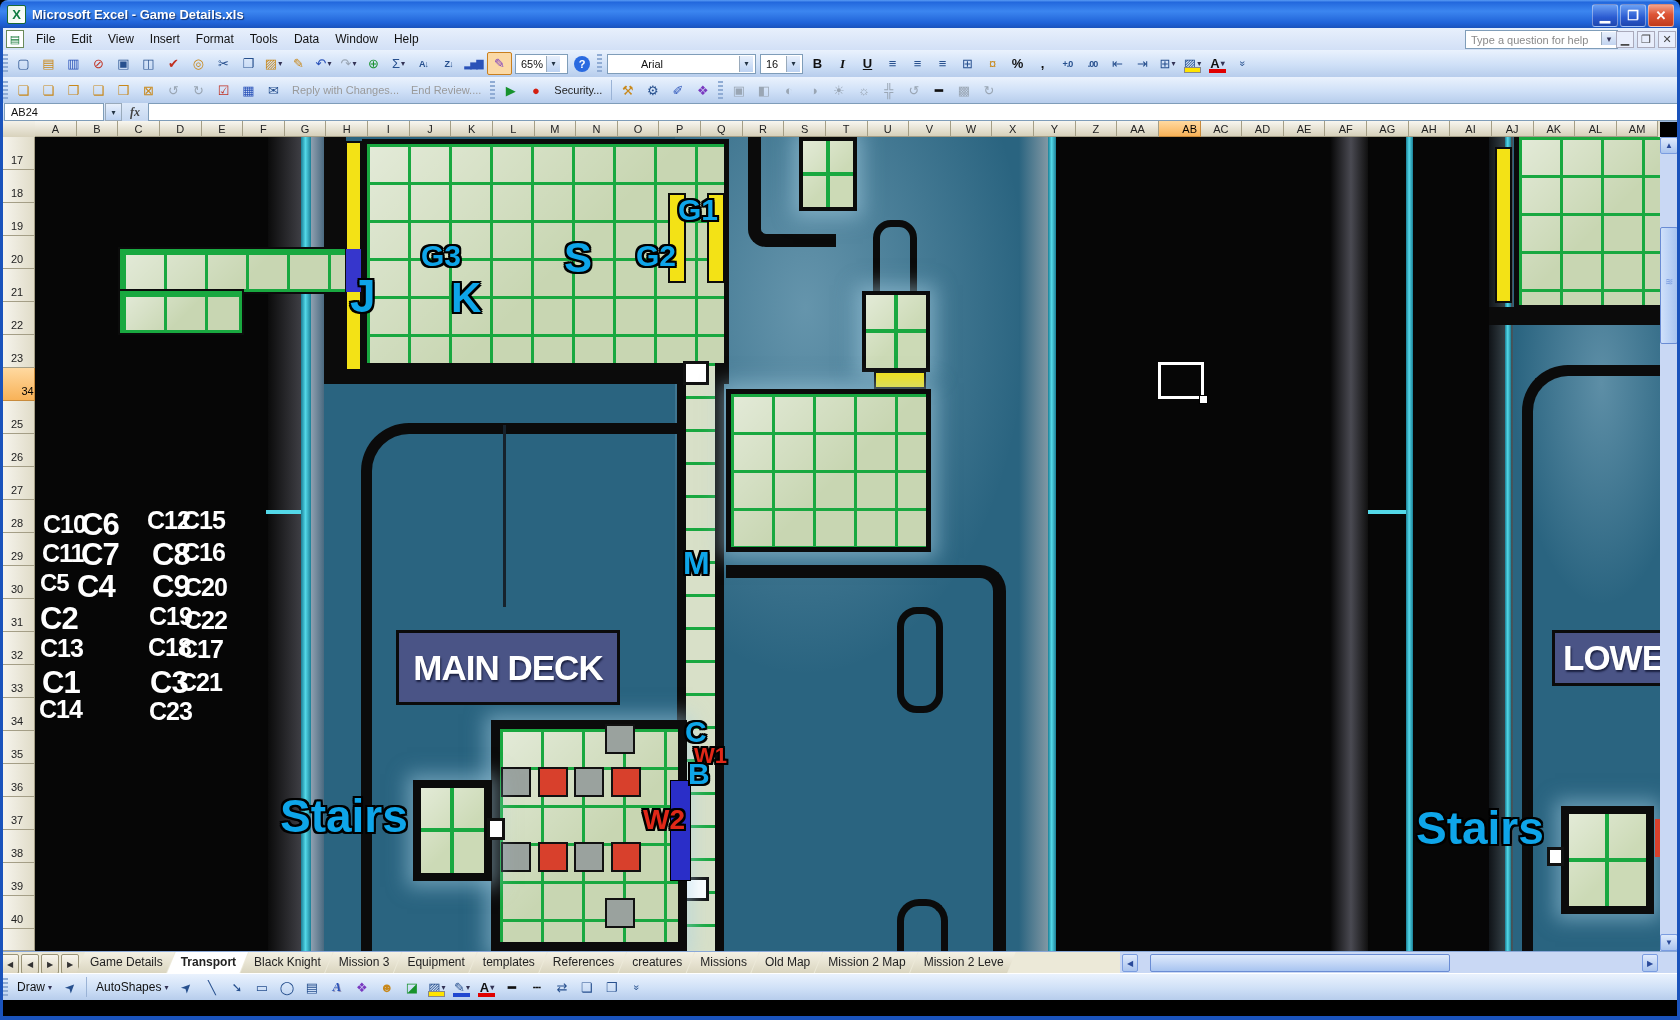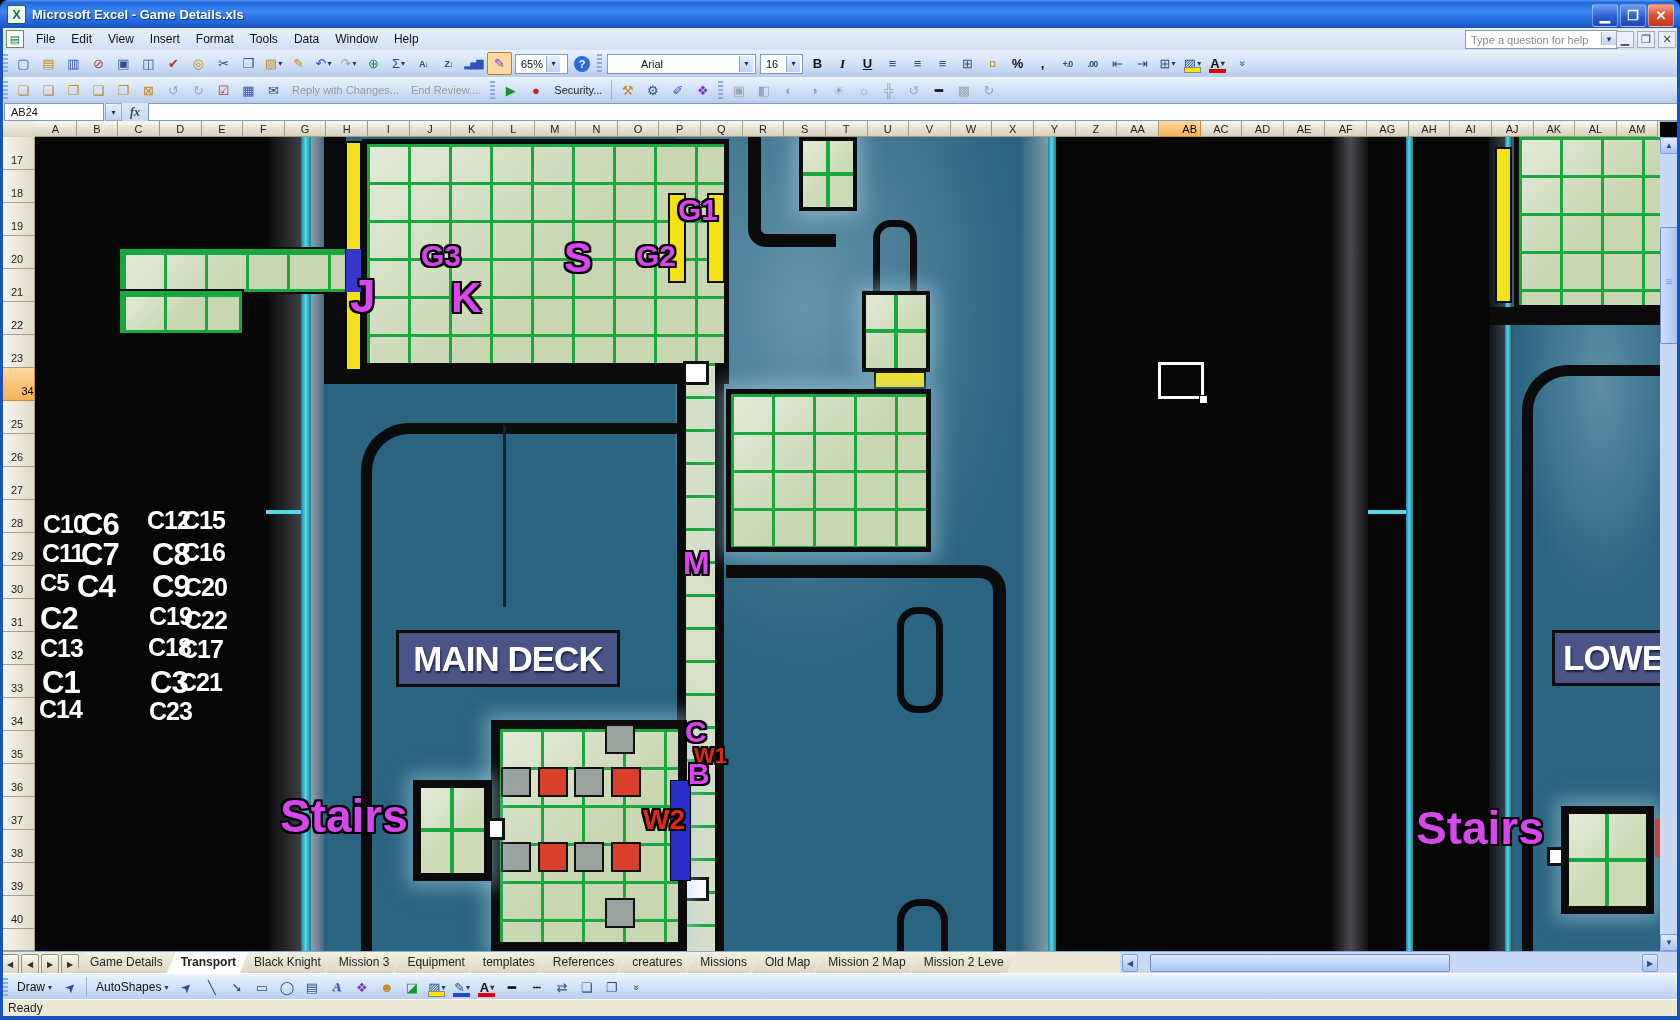--- a/index.html
+++ b/index.html
@@ -75,21 +75,21 @@
   .ch{width:41.64px;min-width:41.64px;box-sizing:border-box;border-right:1px solid #a49e86;border-bottom:1px solid #a49e86;
      background:linear-gradient(#f8f6f0,#e4e0d0 60%,#d6d0ba);font-size:11px;color:#222;
      display:flex;align-items:center;justify-content:center;}
   .ch.sel,.rh.sel{background:linear-gradient(#ffd9a0,#f8b258);color:#000;border-color:#c88b3c;padding-left:21px;}
   #rowheads{position:absolute;left:0;top:137px;width:35px;height:814px;display:flex;flex-direction:column;overflow:hidden;background:#e4e0cc;}
   .rh{height:33px;min-height:33px;box-sizing:border-box;border-right:1px solid #a49e86;border-bottom:1px solid #a49e86;
      background:linear-gradient(90deg,#f8f6f0,#e0dcc8);font-size:11px;color:#222;
      display:flex;align-items:flex-end;justify-content:center;padding-bottom:3px;}
   
   #map{position:absolute;left:35px;top:137px;width:1625px;height:814px;background:#060606;overflow:hidden;}
-  .ml{position:absolute;font-weight:800;color:#d946ef;line-height:1;white-space:nowrap;
+  .ml{position:absolute;font-weight:800;color:#0ea5e9;line-height:1;white-space:nowrap;
      text-shadow:-2px -2px 0 #000,2px -2px 0 #000,-2px 2px 0 #000,2px 2px 0 #000,-2px 0 0 #000,2px 0 0 #000,0 -2px 0 #000,0 2px 0 #000;}
   .ml.red{color:#e02818;}
   .cc{position:absolute;font-weight:800;color:#fff;line-height:1;letter-spacing:-1px;white-space:nowrap;}
   .banner{position:absolute;background:#4a5486;border:3px solid #0b0b0b;color:#fff;font-weight:800;
      display:flex;align-items:center;justify-content:center;font-size:35px;letter-spacing:-1px;
      text-shadow:1px 2px 2px #1a2040;box-sizing:border-box;}
   .ggrid{background-color:#c8d6b2;background-image:
      repeating-linear-gradient(90deg,#19a840 0 3px,transparent 3px 41px),
      repeating-linear-gradient(180deg,#19a840 0 3px,transparent 3px 38px),
      linear-gradient(135deg,rgba(255,255,255,.5),rgba(255,255,255,0) 55%);}
@@ -430,21 +430,21 @@
         <div class="furn redsq" style="left: 503px; top: 630px;"></div>
         <div class="furn redsq" style="left: 576px; top: 630px;"></div>
         <div class="furn redsq" style="left: 503px; top: 705px;"></div>
         <div class="furn redsq" style="left: 576px; top: 705px;"></div>
       </div>
     <div class="abs" style="left:635px;top:643px;width:21px;height:101px;background:#2a2ec8;border:1px solid #000;box-sizing:border-box;"></div>
     <div class="abs g4 glow" style="left:378px;top:643px;width:79px;height:101px;border:8px solid #0b0b0b;box-sizing:border-box;"></div>
     <div class="abs node" style="left:452px;top:681px;width:18px;height:22px;"></div>
 
     <div id="labels-layer" class="abs" style="left:0;top:0;width:1625px;height:814px;">
-        <div class="banner" style="left: 361px; top: 493px; width: 224px; height: 57px;">MAIN DECK</div>
+        <div class="banner" style="left: 361px; top: 493px; width: 224px; height: 75px;">MAIN DECK</div>
         <div class="banner" style="left: 1517px; top: 493px; width: 160px; height: 56px; justify-content: flex-start; padding-left: 8px;">LOWER</div>
         <span class="ml" style="left: 386px; top: 104px; font-size: 30px;">G3</span>
         <span class="ml" style="left: 416px; top: 140px; font-size: 42px;">K</span>
         <span class="ml" style="left: 529px; top: 100px; font-size: 42px;">S</span>
         <span class="ml" style="left: 601px; top: 104px; font-size: 30px;">G2</span>
         <span class="ml" style="left: 643px; top: 58px; font-size: 30px;">G1</span>
         <span class="ml" style="left: 315px; top: 136px; font-size: 46px;">J</span>
         <span class="ml" style="left: 648px; top: 410px; font-size: 32px;">M</span>
         <span class="ml red" style="left: 659px; top: 608px; font-size: 22px;">W1</span>
         <span class="ml" style="left: 650px; top: 580px; font-size: 30px;">C</span>
@@ -538,20 +538,17 @@
         <span class="tbi f-b c-font">A<span class="dd">▾</span></span>
         <span class="tbi f-b">━</span>
         <span class="tbi f-b">┄</span>
         <span class="tbi ">⇄</span>
         <span class="tbi ">❏</span>
         <span class="tbi ">❐</span>
       </span>
     <span class="tbi" style="transform:rotate(90deg);font-size:10px;">»</span>
   </div>
 
-  <div id="statusbar">
-    <span>Ready</span>
-  </div>
 
   <div class="winborder" style="left:0;top:28px;width:3px;height:992px;"></div>
   <div class="winborder" style="left:1677px;top:28px;width:3px;height:992px;"></div>
   <div class="winborder" style="left:0;top:1016px;width:1680px;height:4px;"></div>
 </div>
 
 </body></html>

